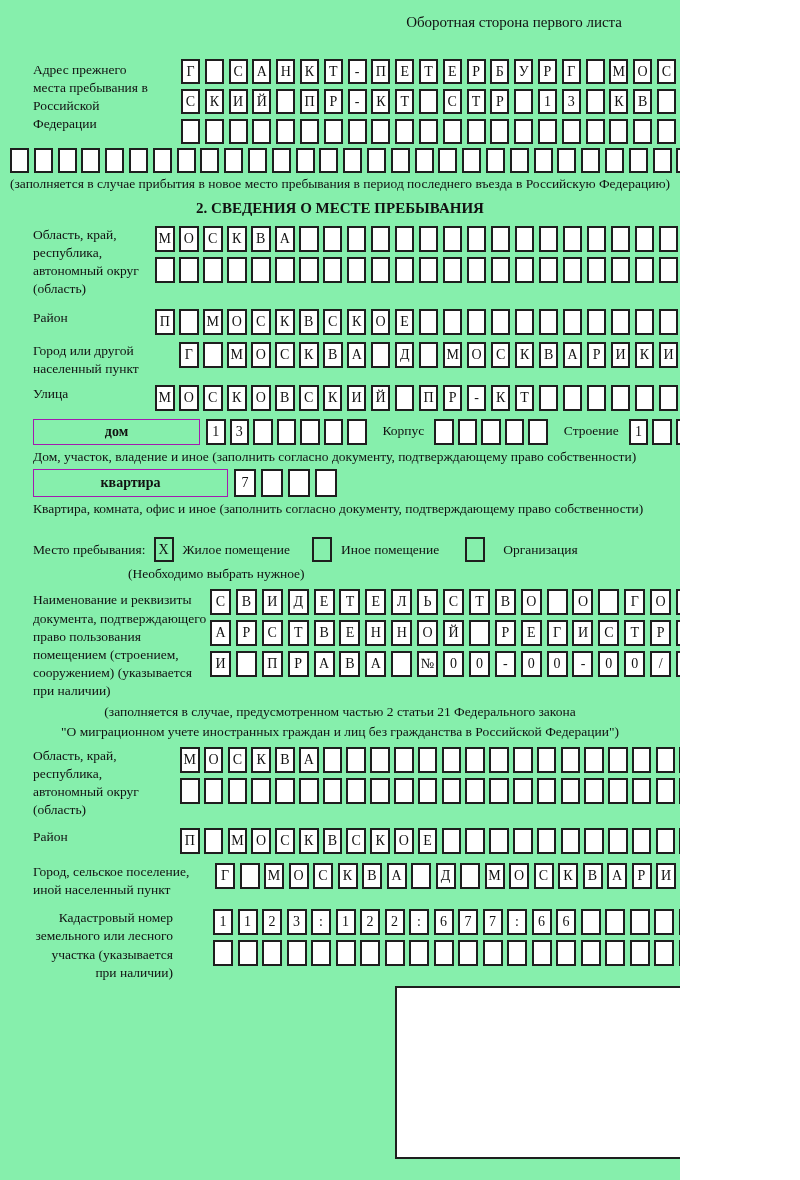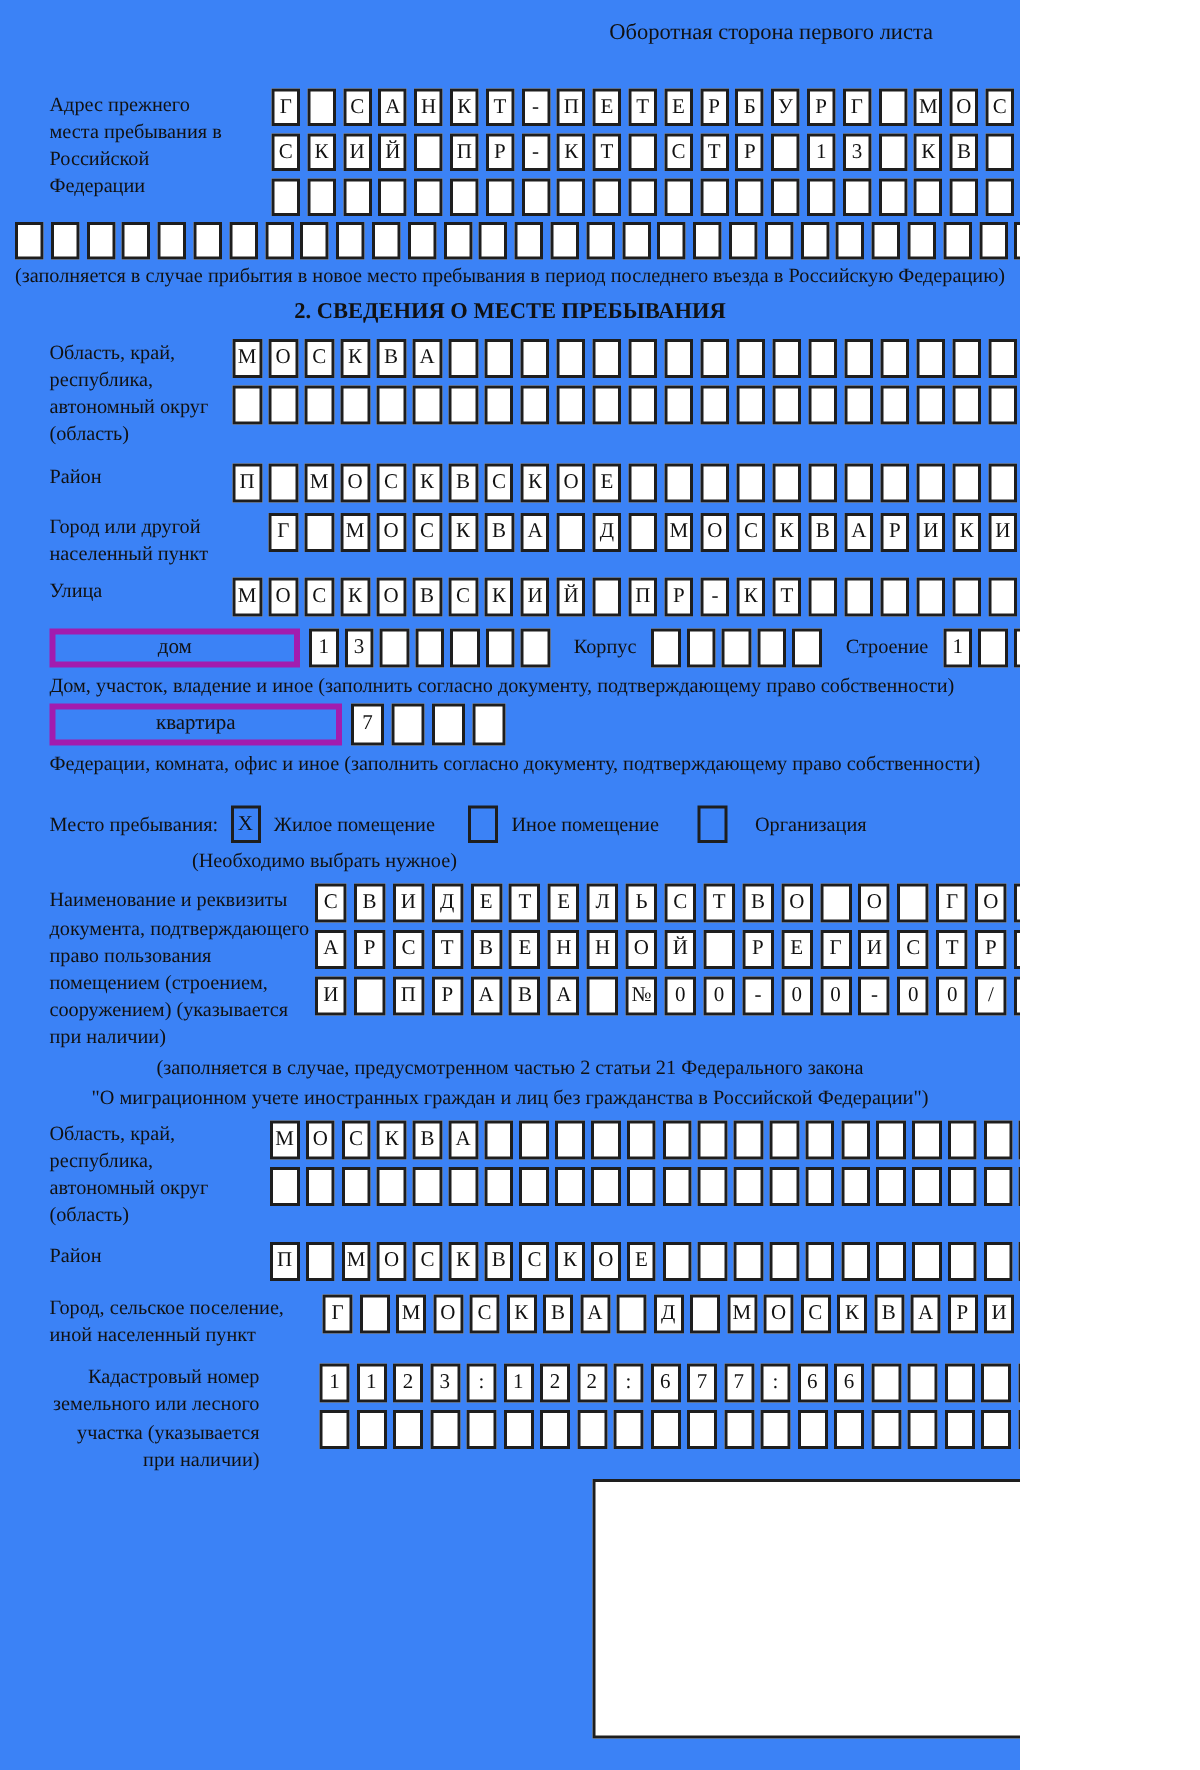--- a/index.html
+++ b/index.html
@@ -1,16 +1,16 @@
 <!DOCTYPE html>
 <html><head>
 <meta charset="utf-8">
 <style>
   html,body{margin:0;padding:0;background:#fff;}
-  .page{position:relative;width:680px;height:1180px;background:#3b82f6;color:#111;
+  .page{position:relative;width:680px;height:1180px;background:#86efac;color:#111;
         font-family:"Liberation Serif","DejaVu Serif",serif;overflow:hidden;}
   .hdr-note{padding-top:14px;padding-right:58px;text-align:right;font-size:15px;}
   .frow{display:flex;align-items:flex-start;padding-left:33px;}
   .lbl{font-size:13.5px;line-height:1.34;box-sizing:border-box;flex:0 0 auto;}
   .lbl-prev{width:148px;padding-right:26px;padding-top:2px;}
   .lbl-obl2{width:122px;padding-right:14px;}
   .lbl-raion2{width:122px;}
   .lbl-city2{width:146px;padding-right:8px;}
   .lbl-ul{width:122px;}
   .lbl-doc{width:177px;padding-right:0;padding-top:2px;}
@@ -30,22 +30,22 @@
   .g-doc .cell{width:21px;height:26px;margin-right:4.9px;}
   .g-f24 .cell{width:19.6px;height:26px;margin-right:4.2px;}
   .g-f22 .cell{width:20px;height:26px;margin-right:4.5px;}
   .g-dom .cell{width:19.5px;height:26px;margin-right:4px;}
   .g-kv .cell{width:22px;height:28px;margin-right:4.9px;}
   .mb5{margin-bottom:5px;}
   .caption{font-size:13.5px;}
   .cap-center{text-align:center;margin-top:3px;}
   .cap-left{padding-left:33px;margin-top:4px;}
   .sec-title{text-align:center;font-weight:bold;font-size:15px;margin-top:8px;}
-  .labelbox{box-sizing:border-box;border:4px solid #a21caf;height:26px;
-        display:flex;align-items:center;justify-content:center;font-size:14px;flex:0 0 auto;}
+  .labelbox{box-sizing:border-box;border:1px solid #a21caf;height:26px;
+        display:flex;align-items:center;justify-content:center;font-size:14px;flex:0 0 auto;font-weight:bold;}
   .box-dom{width:167px;margin-right:6px;}
   .box-kv{width:195px;margin-right:6px;height:28px;}
   .inline-lbl{font-size:13.5px;margin:4px 10px 0 12px;flex:0 0 auto;}
   .dom-row{margin-top:8px;align-items:flex-start;}
   .kv-row{margin-top:4px;align-items:flex-start;}
   .mesto-row{margin-top:20px;align-items:center;}
   .mesto-lbl{font-size:13.5px;margin-right:8px;}
   .ckbox{box-sizing:border-box;border:2px solid #1e1e1e;width:20px;height:25px;
         display:flex;align-items:center;justify-content:center;font-size:14px;flex:0 0 auto;}
   .opt-lbl{font-size:13.5px;margin:0 0 0 9px;}
@@ -367,21 +367,21 @@
 
   <div class="frow kv-row">
     <div class="labelbox box-kv">квартира</div>
     <div class="charrow g-kv">
         <span class="cell">7</span>
         <span class="cell"></span>
         <span class="cell"></span>
         <span class="cell"></span>
       </div>
   </div>
-  <div class="caption cap-left">Федерации, комната, офис и иное (заполнить согласно документу, подтверждающему право собственности)</div>
+  <div class="caption cap-left">Квартира, комната, офис и иное (заполнить согласно документу, подтверждающему право собственности)</div>
 
   <div class="frow mesto-row">
     <div class="mesto-lbl">Место пребывания:</div>
     <div class="ckbox">X</div>
     <div class="opt-lbl">Жилое помещение</div>
     <div class="ckbox sp1"></div>
     <div class="opt-lbl">Иное помещение</div>
     <div class="ckbox sp2"></div>
     <div class="opt-lbl sp3">Организация</div>
   </div>

